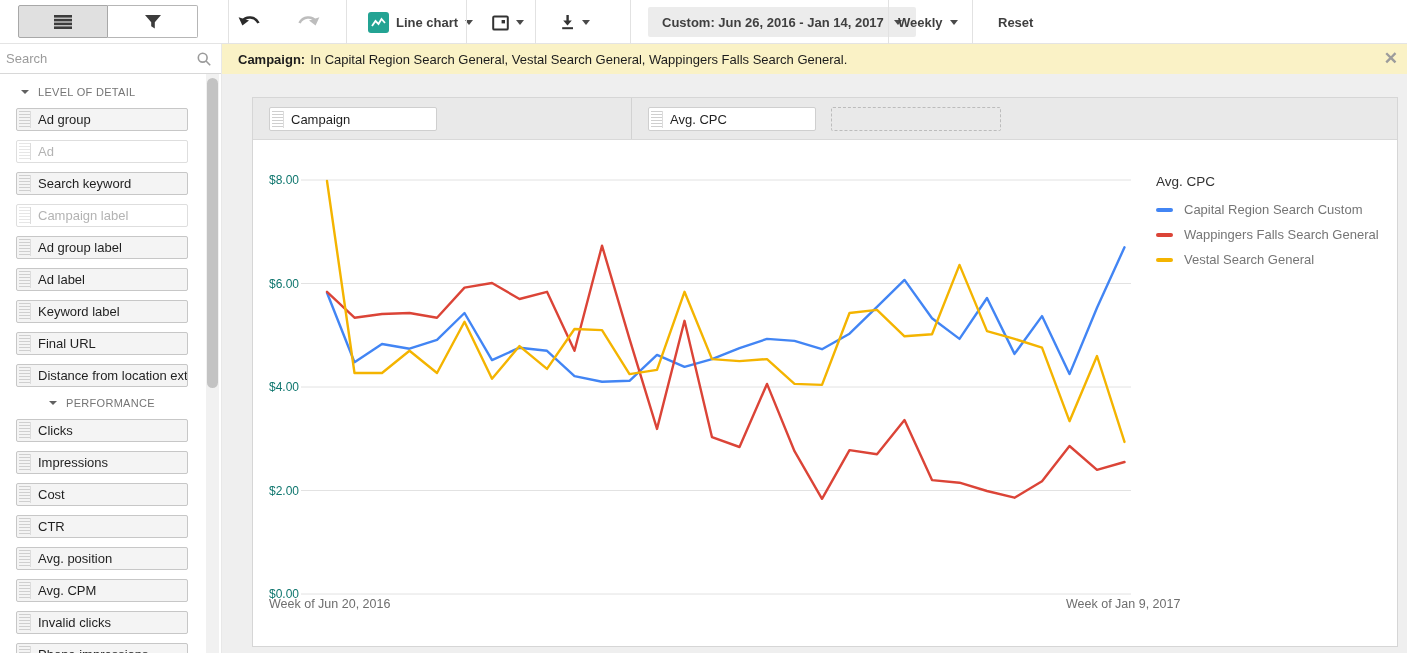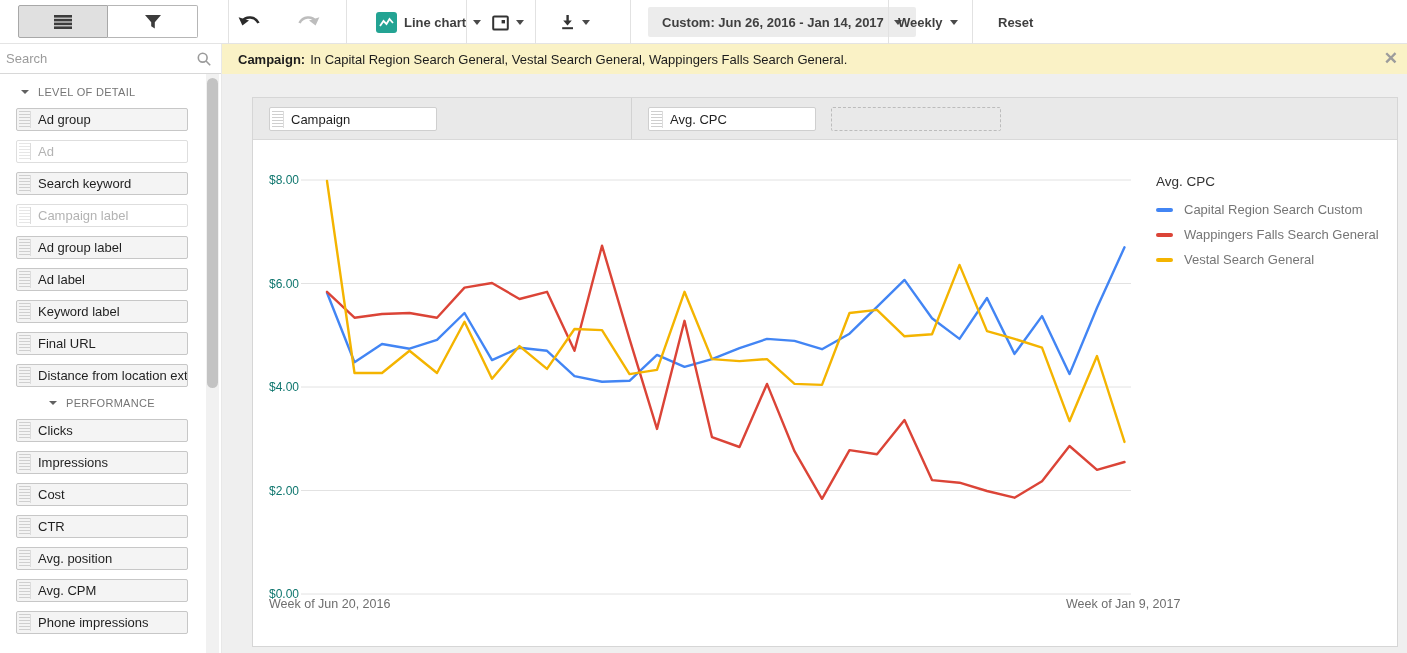--- a/index.html
+++ b/index.html
@@ -114,21 +114,21 @@
       </svg>
     </div>
     <div class="tb-group" style="left:295px">
       <svg width="26" height="18" viewBox="0 0 26 18">
         <path d="M20.5 8 C17 2.8, 8 3.2, 4.5 10" stroke="#bdbdbd" stroke-width="2.6" fill="none"></path>
         <path d="M24.4 4.2 L20.6 12.4 L14 7.4 Z" fill="#bdbdbd"></path>
       </svg>
     </div>
     <div class="tb-sep" style="left:346px"></div>
 
-    <div class="tb-group" style="left:376px">
+    <div class="tb-group" style="left:368px">
       <span class="chart-type-icon" id="chart-type-icon" style="background: rgb(35, 163, 147);">
         <svg width="15" height="13" viewBox="0 0 15 13">
           <polyline points="1,10 4.5,5 7.5,8 10.5,3 14,7" fill="none" stroke="#fff" stroke-width="1.8"></polyline>
         </svg>
       </span>
       <span class="tb-label">Line chart</span>
       <span class="caret"></span>
     </div>
     <div class="tb-sep" style="left:466px"></div>
 
@@ -247,20 +247,24 @@
           <span class="drag-handle"></span>
           <span>CTR</span>
         </div>
         <div class="sb-item">
           <span class="drag-handle"></span>
           <span>Avg. position</span>
         </div>
         <div class="sb-item">
           <span class="drag-handle"></span>
           <span>Avg. CPM</span>
+        </div>
+        <div class="sb-item">
+          <span class="drag-handle"></span>
+          <span>Invalid clicks</span>
         </div>
         <div class="sb-item">
           <span class="drag-handle"></span>
           <span>Phone impressions</span>
         </div>
       </div>
     <div class="sb-track"></div>
     <div class="sb-thumb"></div>
   </div>
 

